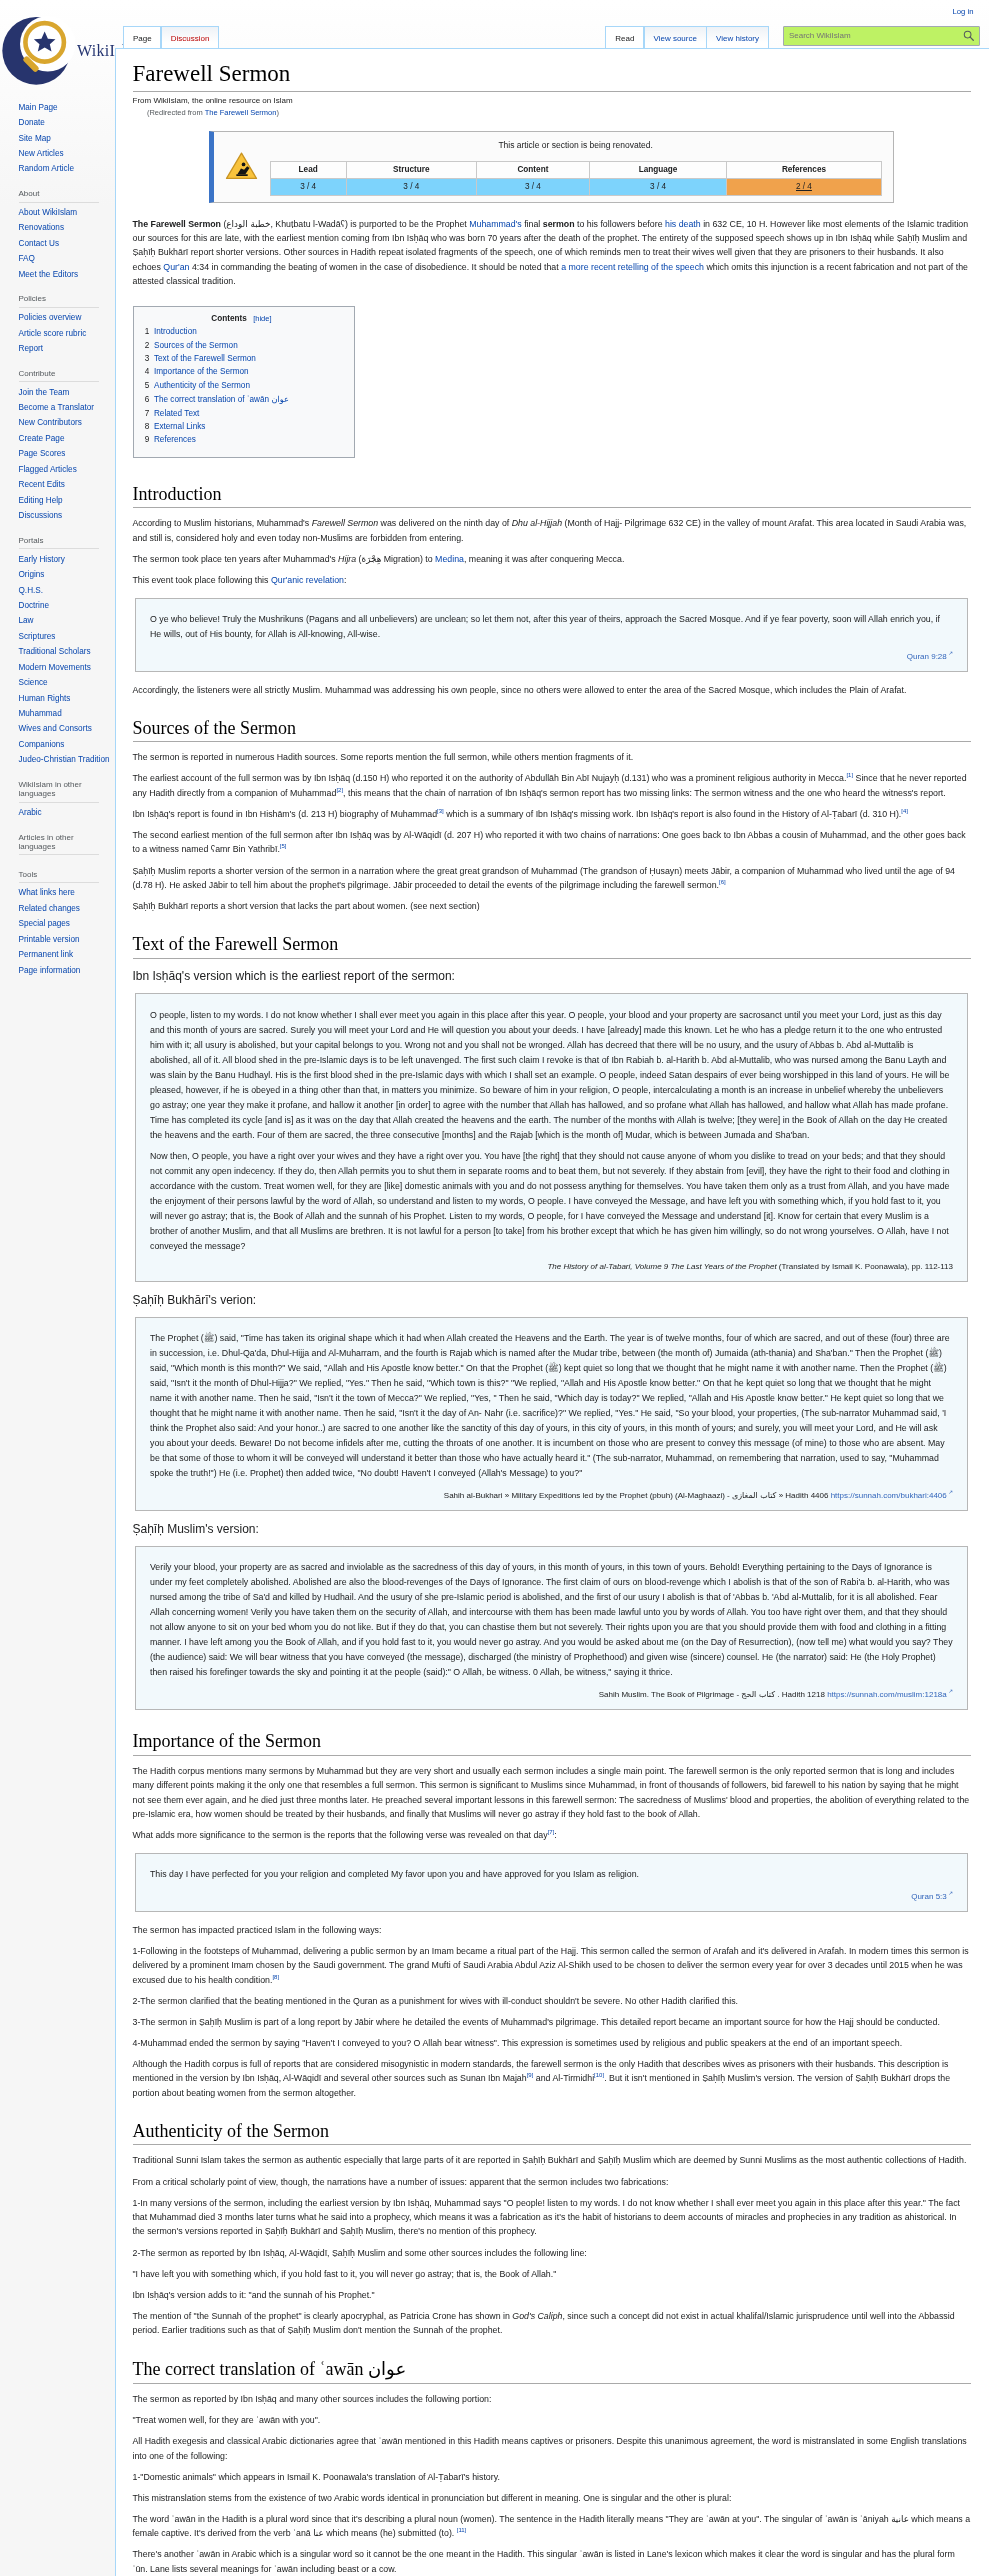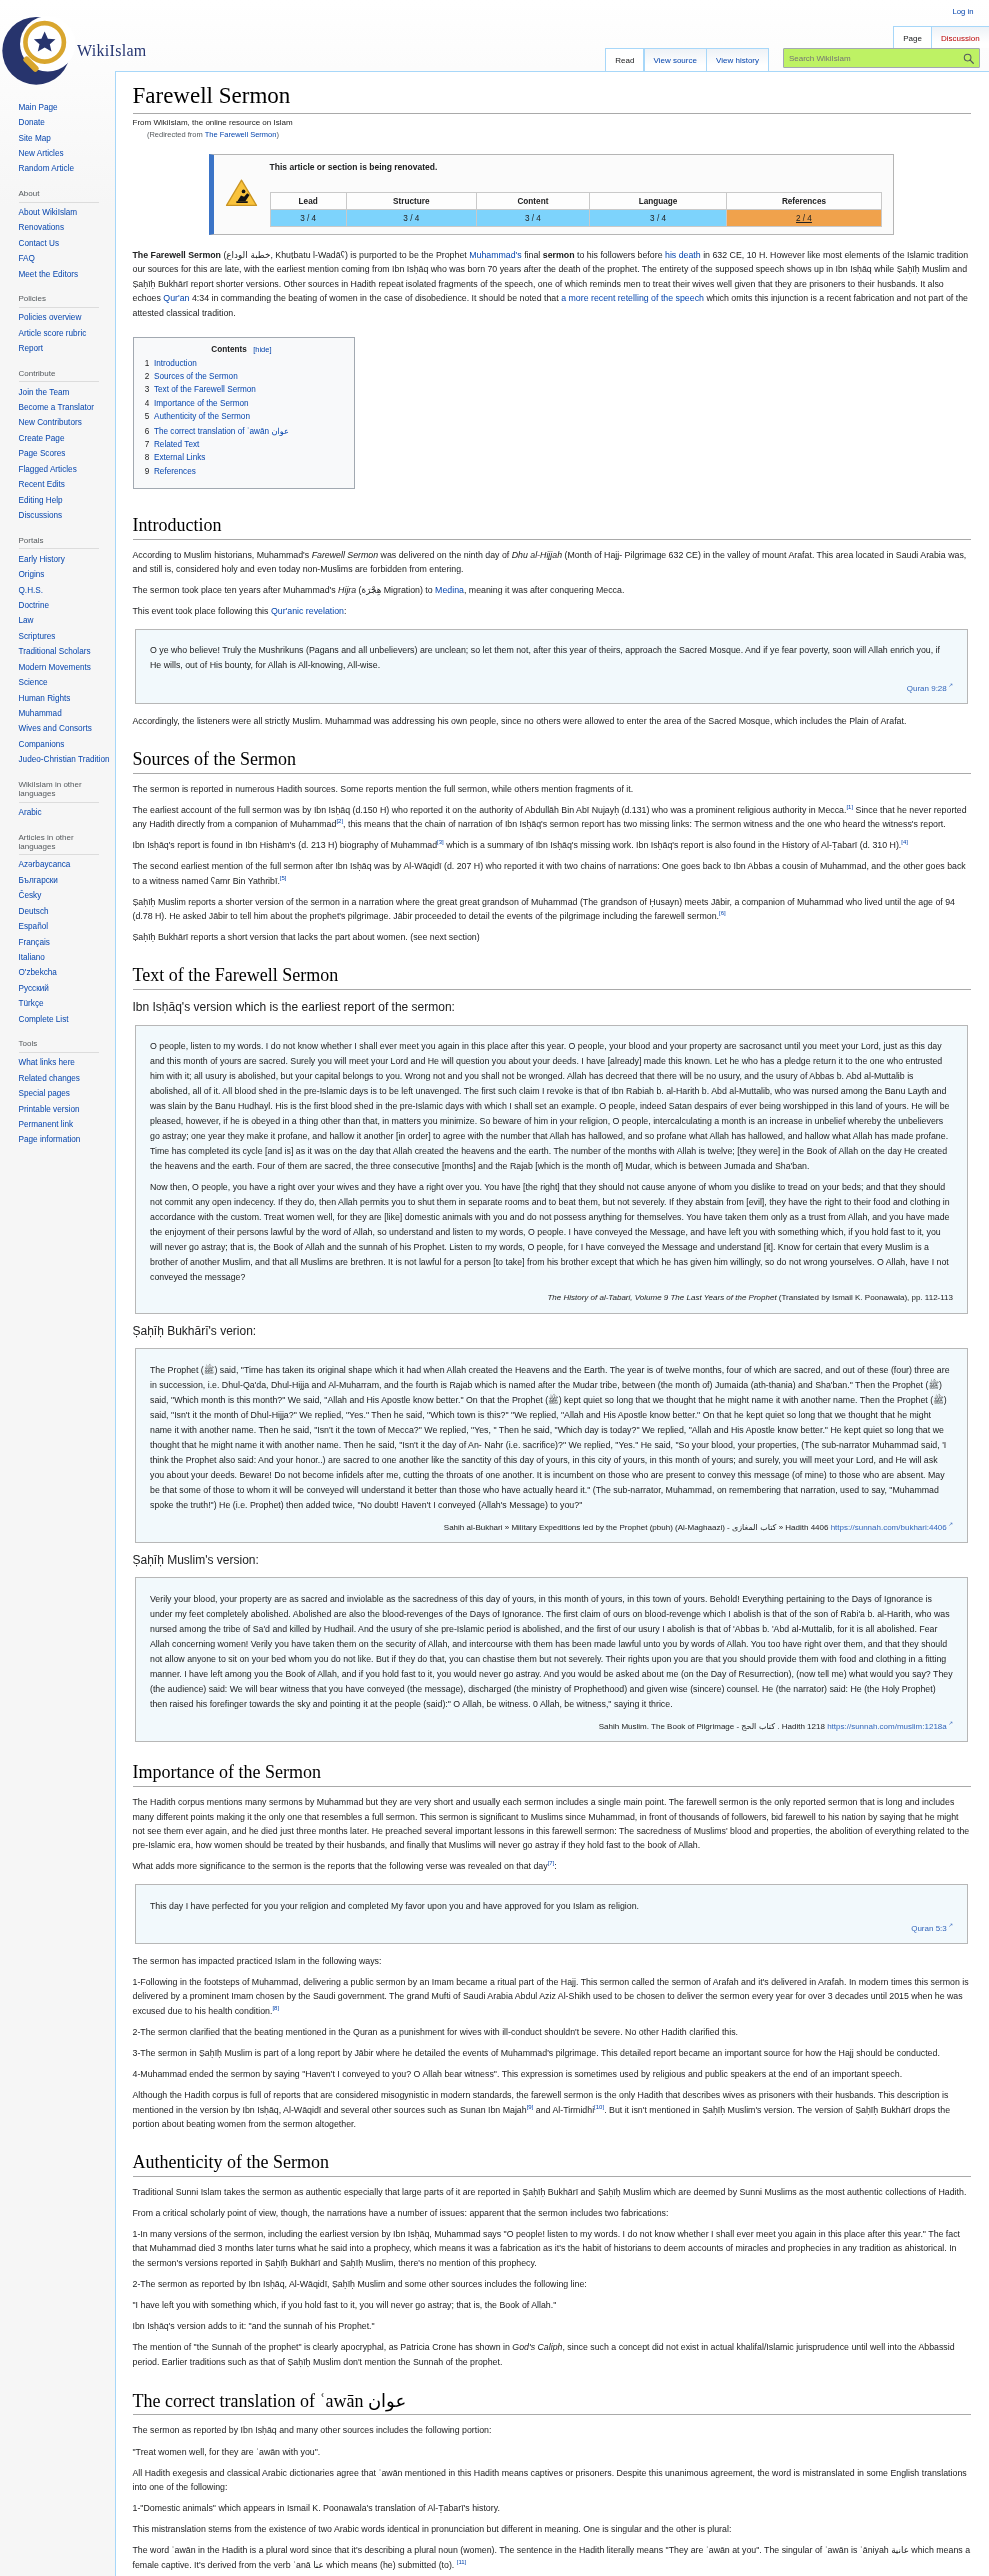--- a/index.html
+++ b/index.html
@@ -32,21 +32,21 @@
 
   
   .logo-wrap{display:flex;flex-direction:row;align-items:center;margin-bottom:13.4px;}
   .logo-text{font-family:"Liberation Serif",serif;font-size:16px;color:#253571;margin-top:2.1px;letter-spacing:0.3px;}
   .nav-group{padding-left:18.5px;padding-right:5.2px;margin-bottom:9.3px;font-size:8.2px;}
   .nav-head{color:#54595d;font-size:8px;padding:5.2px 0 3.6px 0;border-bottom:0.5px solid #dcdcdc;margin-bottom:3.1px;width:88%;}
   .nav-head:empty{display:none;padding:0;border:none;margin:0;}
   .nav-link{display:block;margin:5.2px 0;line-height:1.25;}
 
   
-  .tabs-row{display:flex;justify-content:space-between;align-items:flex-end;border-bottom:0.5px solid #a7d7f9;flex-direction:column;}
+  .tabs-row{display:flex;justify-content:space-between;align-items:flex-end;border-bottom:0.5px solid #a7d7f9;}
   .tabs-left{display:flex;margin-left:8.2px;}
   .tabs-right{display:flex;align-items:center;margin-right:9.3px;gap:0;}
   .tab{display:block;padding:6.7px 8.8px 5.7px 8.8px;font-size:8px;color:#0645ad;
        background:linear-gradient(to top,#ffffff 25%,#eef2f7 100%);
        border:0.5px solid #a7d7f9;border-bottom:none;margin-right:-0.5px;white-space:nowrap;}
   .tab[data-state="active"]{background:#ffffff;color:#202122;}
   .tab[data-state="new"]{color:#ba0000;}
   .search-wrap{position:relative;margin:0 0 2.6px 14.4px;}
   .search-input{width:197px;height:19.6px;border:0.5px solid #a2a9b1;border-radius:1px;padding:0 21.6px 0 5.2px;
         font-size:8px;font-family:"Liberation Sans",sans-serif;color:#54595d;background:#bef264;}
@@ -56,21 +56,21 @@
   .content{background:#fff;border-left:0.5px solid #a7d7f9;border-bottom:0.5px solid #a7d7f9;padding:9.3px 18.5px 13.4px 16.5px;}
   h1.page-title{font-family:"Liberation Serif",serif;font-weight:normal;font-size:23px;margin:2.1px 0 4.1px 0;
         padding-bottom:4.1px;border-bottom:0.5px solid #a9a9a9;color:#000;}
   .site-sub{font-size:8px;margin:1px 0 1px 0;color:#222;}
   .redirect-note{font-size:7.5px;color:#54595d;margin:3.1px 0 3.1px 14.4px;}
 
   
   .reno{width:685px;margin:14.4px auto 13.4px auto;border:0.5px solid #b5b5b5;border-left:5.2px solid #3b74c7;
         background:#fbfbfb;display:flex;align-items:center;gap:11.3px;padding:6.2px 11.3px;}
   .reno-body{flex:1;}
-  .reno-msg{text-align:left;font-weight:bold;font-size:8.5px;margin:1px 0 20px 0;}
+  .reno-msg{text-align:center;font-weight:normal;font-size:8.5px;margin:1px 0 11px 0;}
   table.reno-scores{width:100%;border-collapse:collapse;text-align:center;font-size:8.2px;}
   table.reno-scores th{border:0.5px solid #c9c9c9;background:#fdfdfd;padding:3.6px 2.1px;font-weight:bold;}
   table.reno-scores td{border:0.5px solid #c9c9c9;padding:3.6px 2.1px;}
   td[data-c="y"]{background:#7dd3fc;}
   td[data-c="o"]{background:#f0a24c;text-decoration:underline;}
 
   p.body-p{line-height:14.4px;margin:6.7px 0;}
   .indent{margin-left:17.5px;}
 
   
@@ -174,33 +174,20 @@
           </div>
       </div>
         <div class="nav-group">
         <div class="nav-head">WikiIslam in other languages</div>
         <div>
             <a class="nav-link">Arabic</a>
           </div>
       </div>
         <div class="nav-group">
         <div class="nav-head">Articles in other languages</div>
-        <div>
-            <a class="nav-link">Azərbaycanca</a>
-            <a class="nav-link">Български</a>
-            <a class="nav-link">Česky</a>
-            <a class="nav-link">Deutsch</a>
-            <a class="nav-link">Español</a>
-            <a class="nav-link">Français</a>
-            <a class="nav-link">Italiano</a>
-            <a class="nav-link">O'zbekcha</a>
-            <a class="nav-link">Русский</a>
-            <a class="nav-link">Türkçe</a>
-            <a class="nav-link">Complete List</a>
-          </div>
       </div>
         <div class="nav-group">
         <div class="nav-head">Tools</div>
         <div>
             <a class="nav-link">What links here</a>
             <a class="nav-link">Related changes</a>
             <a class="nav-link">Special pages</a>
             <a class="nav-link">Printable version</a>
             <a class="nav-link">Permanent link</a>
             <a class="nav-link">Page information</a>

